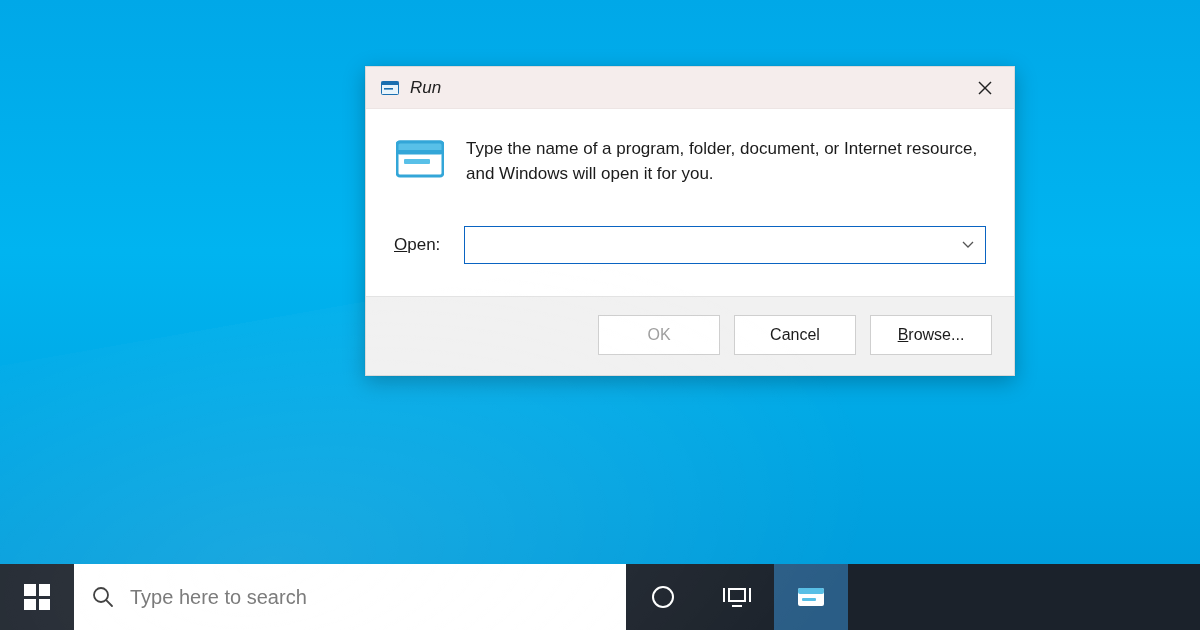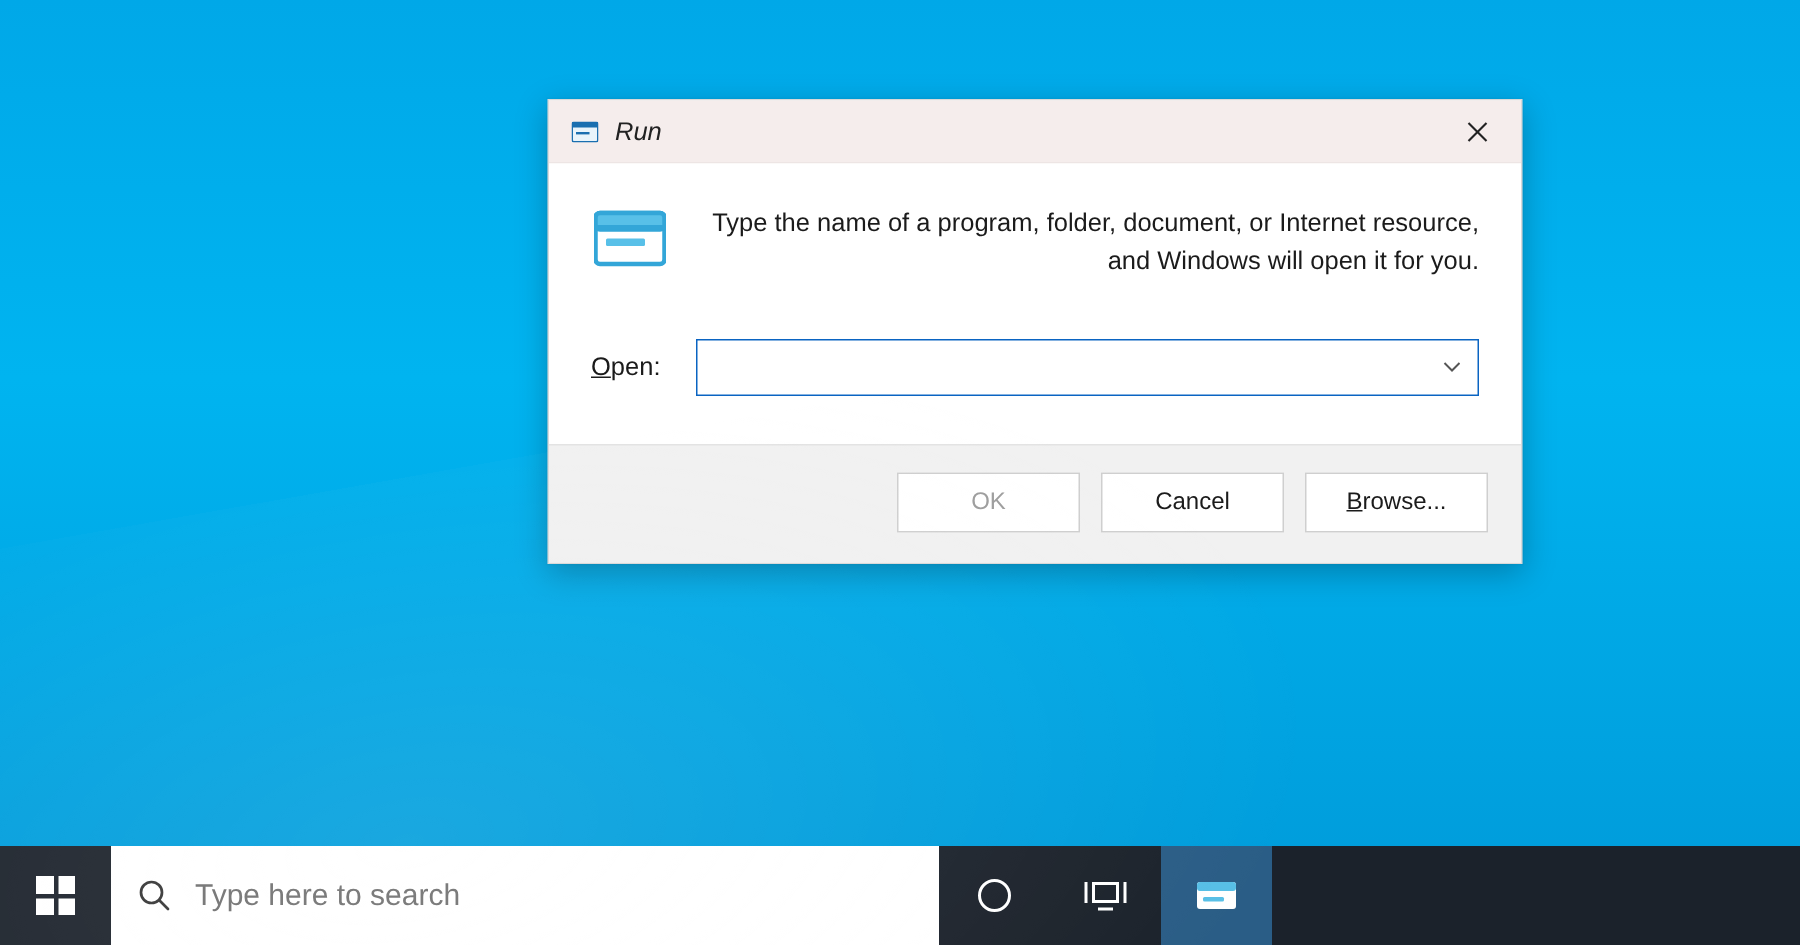--- a/index.html
+++ b/index.html
@@ -61,21 +61,20 @@
     .close-btn svg { display:block; }
 
     .dialog-body {
       padding: 26px 28px 10px 28px;
       background: #ffffff;
     }
     .body-row {
       display: flex;
       align-items: flex-start;
       gap: 20px;
-      text-align: right;
     }
     .big-icon {
       width: 52px; height: 48px;
       flex: 0 0 52px;
       display:flex; align-items:center; justify-content:center;
     }
     .description {
       font-size: 17px;
       color: #1b1b1b;
       line-height: 1.45;

